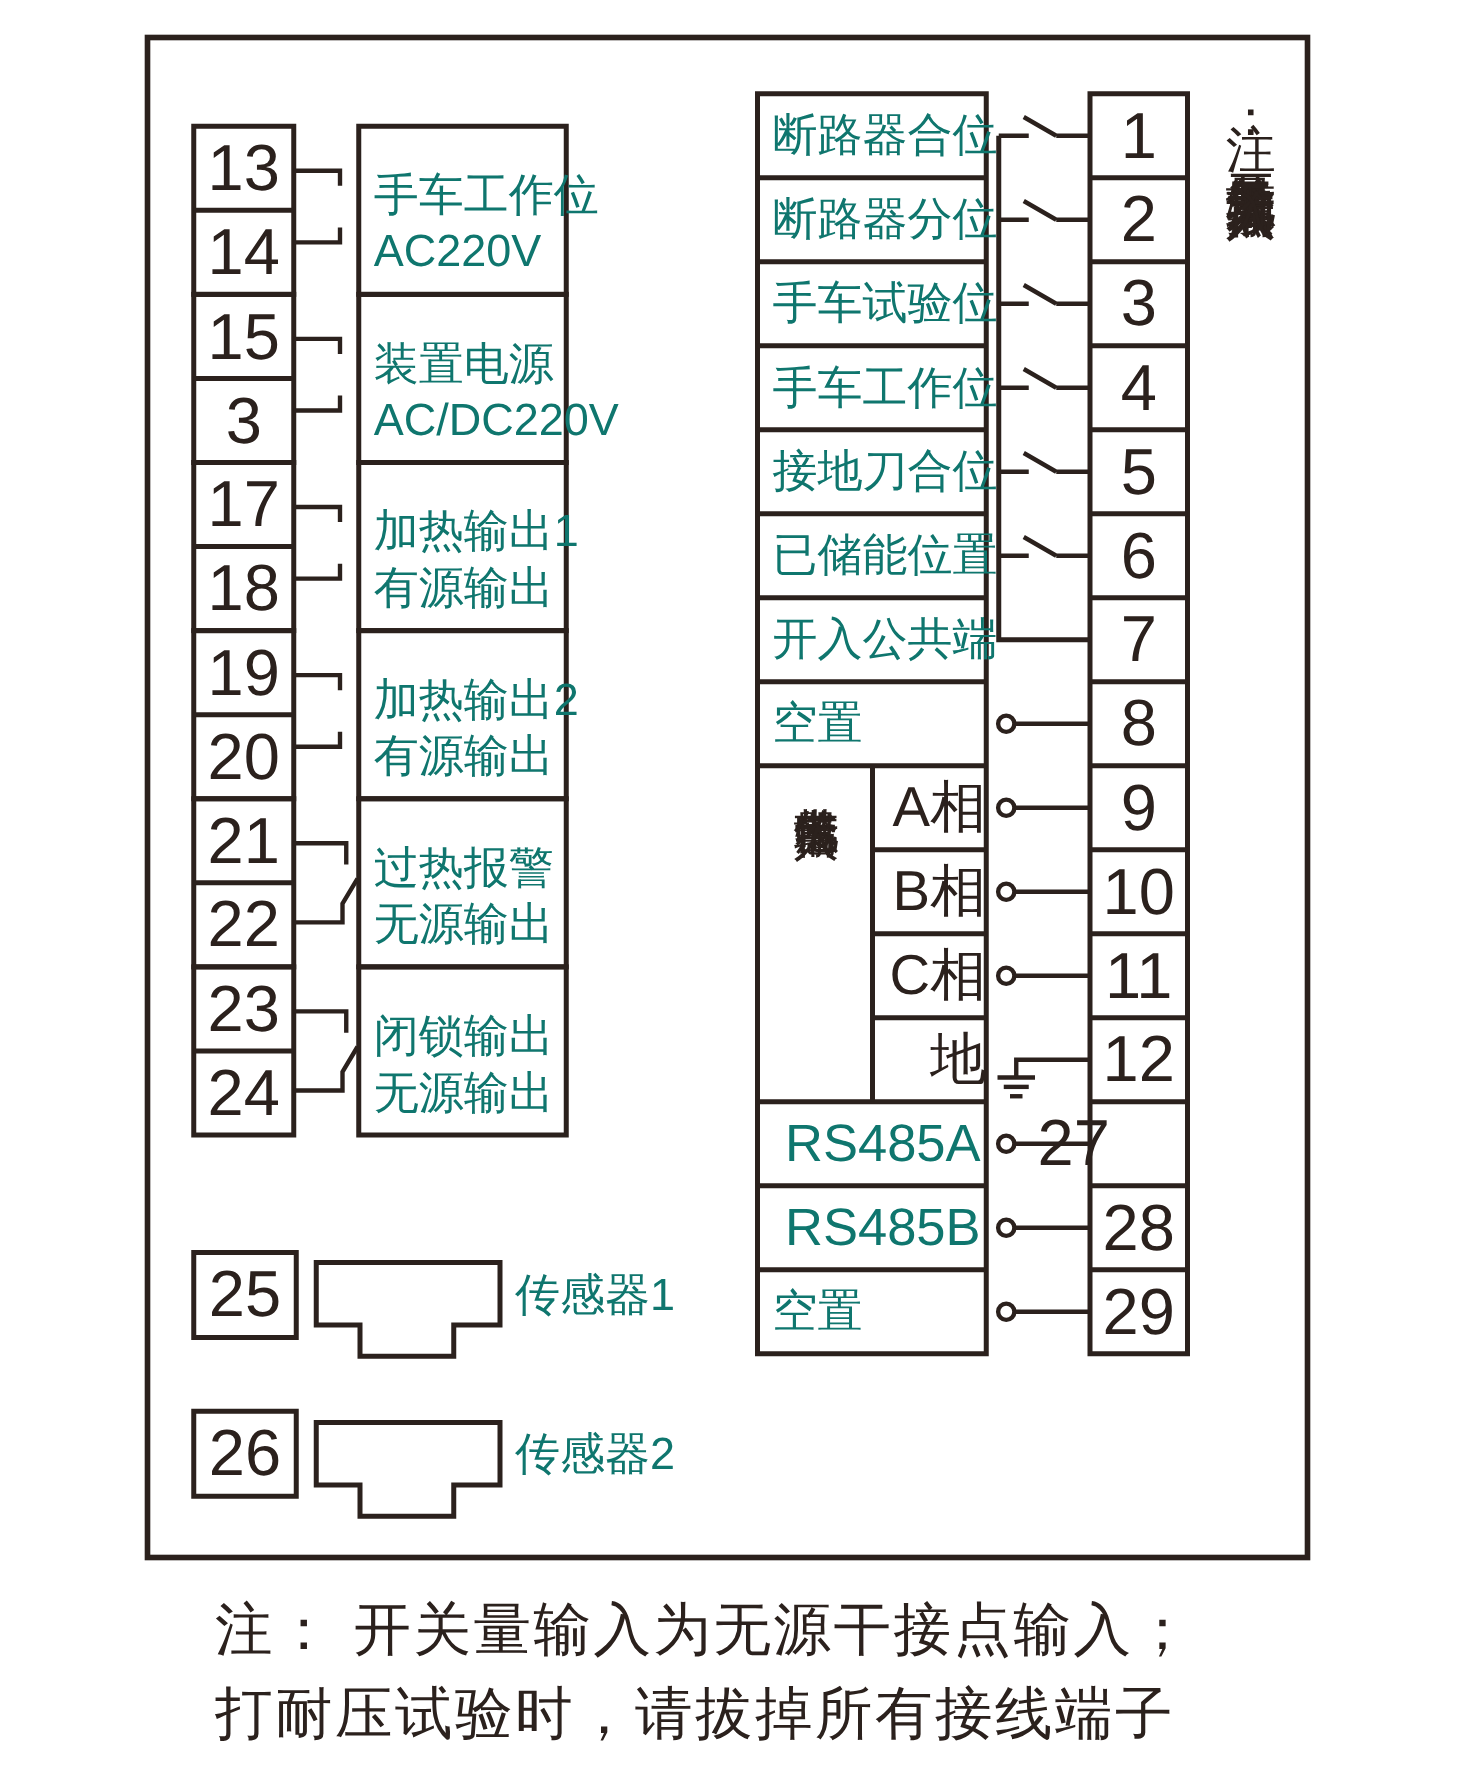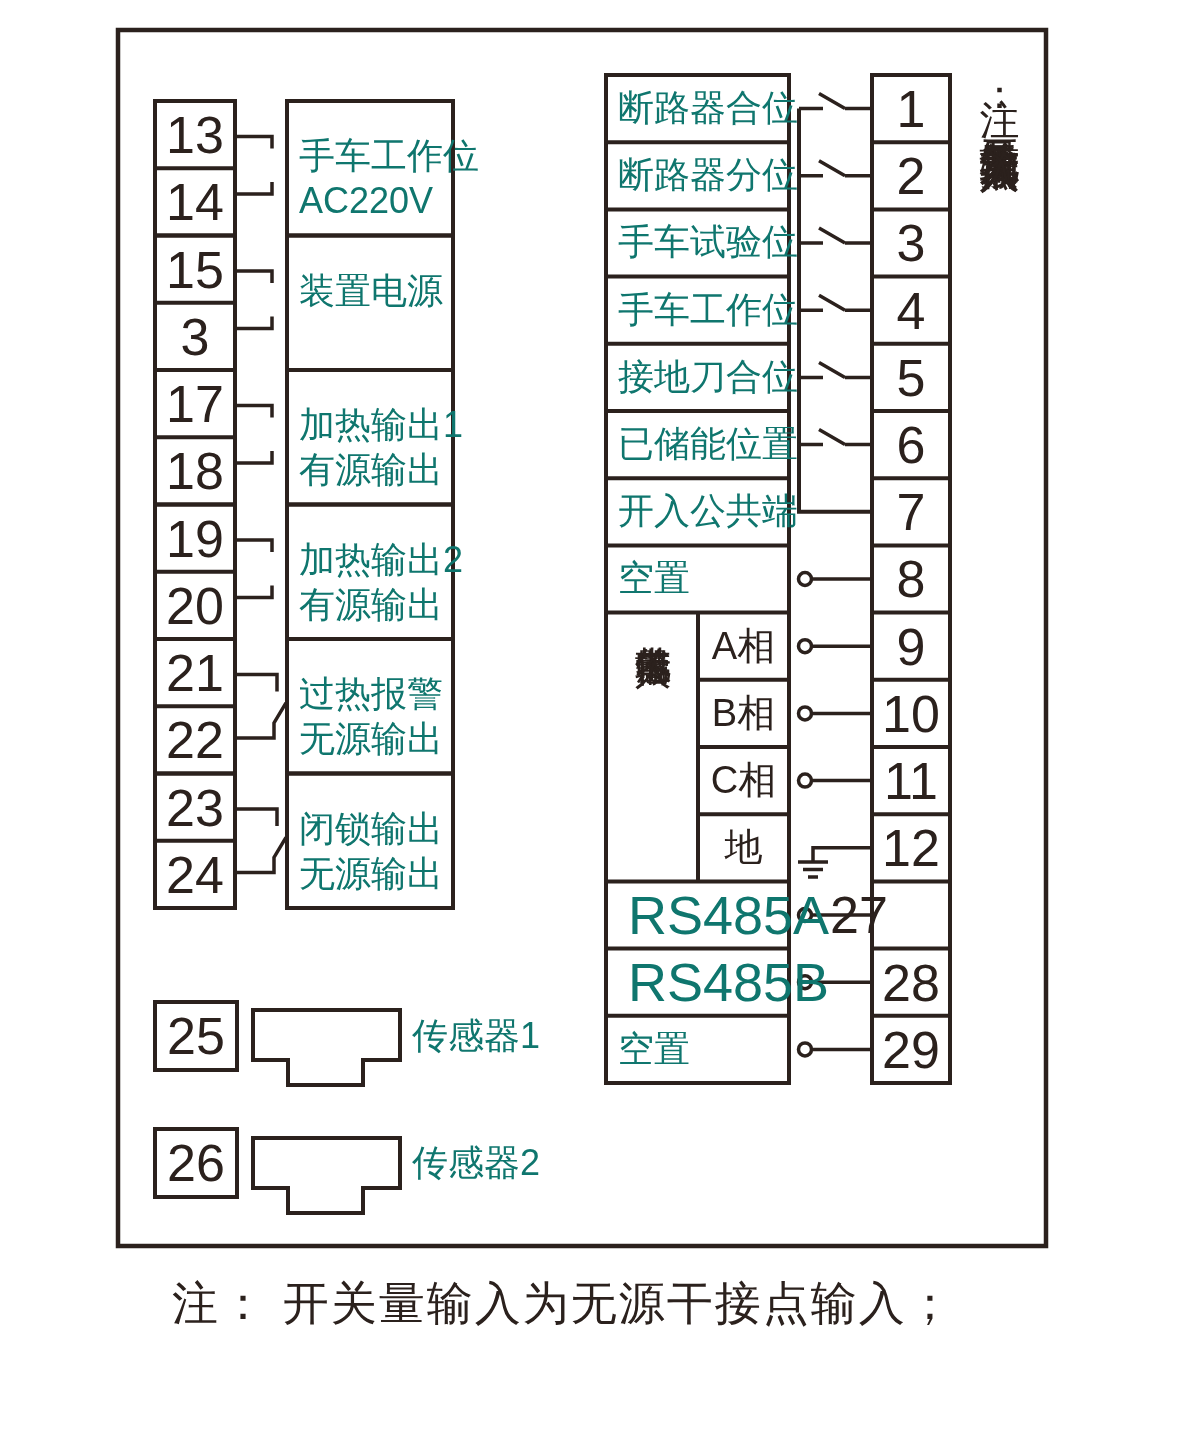--- a/index.html
+++ b/index.html
@@ -11,22 +11,22 @@
     color:#2b211d;
     overflow:hidden;
   }
   .stage svg{position:absolute;left:0;top:0;}
   .txt{position:absolute;white-space:nowrap;color:#0f766e;}
   .num{
     position:absolute;display:flex;align-items:center;justify-content:center;
     font-size:52px;color:#2b211d;
   }
   .cn{font-size:36px;line-height:36px;}
-  .cnc{position:absolute;text-align:center;font-size:38px;line-height:36px;color:#2b211d;}
-  .rs{font-size:54px;line-height:42px;}
+  .cnc{position:absolute;text-align:right;font-size:45px;line-height:36px;color:#2b211d;}
+  .rs{font-size:42px;line-height:42px;}
   .vtext{
     position:absolute;writing-mode:vertical-rl;text-orientation:mixed;
     color:#2b211d;white-space:nowrap;
   }
   .footer-line{position:absolute;font-size:46px;line-height:46px;letter-spacing:2px;color:#2b211d;}
 </style>
 </head>
 <body>
 
 <div class="stage">
@@ -197,20 +197,21 @@
   <div class="num" style="left:155px;top:505px;width:80px;height:67px">19</div>
   <div class="num" style="left:155px;top:572px;width:80px;height:67px">20</div>
   <div class="num" style="left:155px;top:639px;width:80px;height:67px">21</div>
   <div class="num" style="left:155px;top:706px;width:80px;height:67px">22</div>
   <div class="num" style="left:155px;top:774px;width:80px;height:67px">23</div>
   <div class="num" style="left:155px;top:841px;width:80px;height:67px">24</div>
 
   <div class="txt cn" style="left:299px;top:138px">手车工作位</div>
   <div class="txt cn" style="left:299px;top:183px">AC220V</div>
   <div class="txt cn" style="left:299px;top:273px">装置电源</div>
+  <div class="txt cn" style="left:299px;top:318px">AC/DC220V</div>
   <div class="txt cn" style="left:299px;top:407px">加热输出1</div>
   <div class="txt cn" style="left:299px;top:452px">有源输出</div>
   <div class="txt cn" style="left:299px;top:542px">加热输出2</div>
   <div class="txt cn" style="left:299px;top:587px">有源输出</div>
   <div class="txt cn" style="left:299px;top:676px">过热报警</div>
   <div class="txt cn" style="left:299px;top:721px">无源输出</div>
   <div class="txt cn" style="left:299px;top:811px">闭锁输出</div>
   <div class="txt cn" style="left:299px;top:856px">无源输出</div>
 
   <div class="num" style="left:155px;top:1002px;width:82px;height:68px">25</div>
@@ -248,14 +249,15 @@
   <div class="num" style="left:872px;top:680px;width:78px;height:67px">10</div>
   <div class="num" style="left:872px;top:747px;width:78px;height:67px">11</div>
   <div class="num" style="left:872px;top:814px;width:78px;height:67px">12</div>
   <div class="num" style="left:820px;top:881px;width:78px;height:67px">27</div>
   <div class="num" style="left:872px;top:949px;width:78px;height:67px">28</div>
   <div class="num" style="left:872px;top:1016px;width:78px;height:67px">29</div>
 
   <div class="vtext" style="left:976px;top:66px;width:48px;height:620px;font-size:40px;line-height:48px;letter-spacing:1px">注：开关量输入为无源干接点输入</div>
 
   <div class="footer-line" style="left:172px;top:1280px">注： 开关量输入为无源干接点输入；</div>
+  <div class="footer-line" style="left:172px;top:1347px">打耐压试验时，请拔掉所有接线端子</div>
 
 </div>
 
 </body></html>

